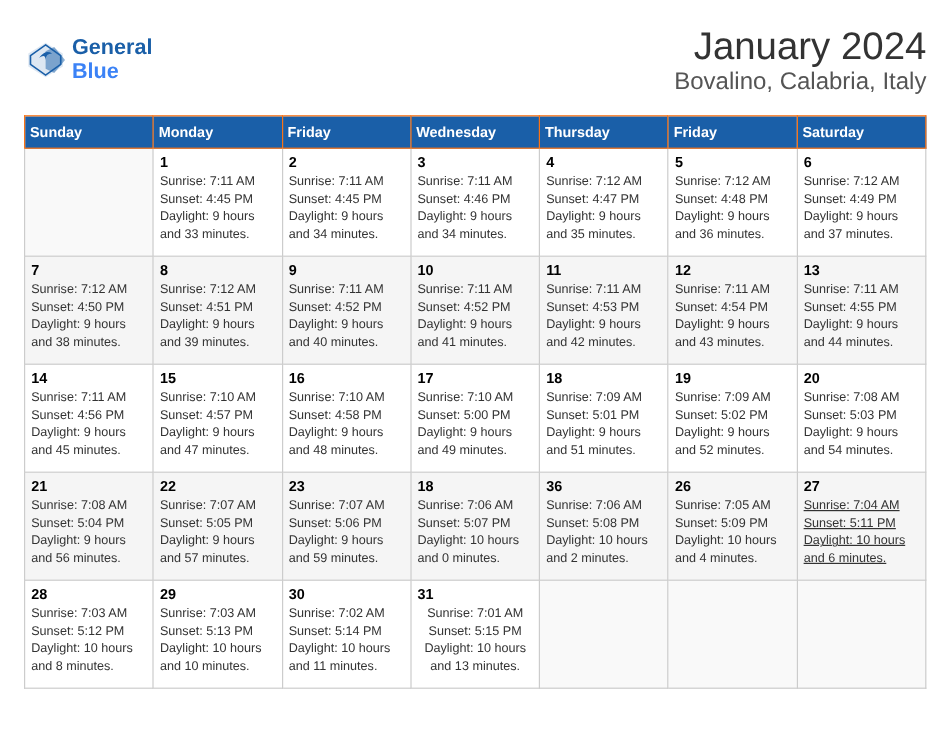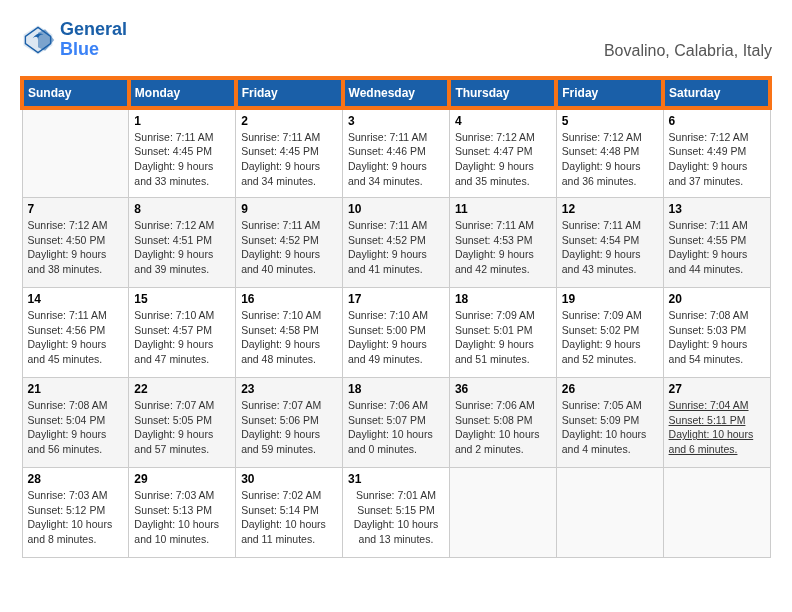--- a/index.html
+++ b/index.html
@@ -6,21 +6,21 @@
     body {
       font-family: Arial, sans-serif;
       background: #fff;
       width: 792px;
       min-height: 612px;
       padding: 20px;
     }
     .header {
       display: flex;
       justify-content: space-between;
-      align-items: flex-end;
+      align-items: center;
       margin-bottom: 16px;
     }
     .logo {
       display: flex;
       align-items: center;
       gap: 4px;
     }
     .logo-text {
       font-size: 18px;
       font-weight: bold;
@@ -36,37 +36,37 @@
     }
     .title-block {
       text-align: right;
     }
     .title-block h1 {
       font-size: 32px;
       font-weight: normal;
       color: #333;
     }
     .title-block h2 {
-      font-size: 16px;
+      font-size: 20px;
       font-weight: normal;
       color: #555;
     }
     table {
       width: 100%;
       border-collapse: collapse;
       font-size: 11px;
     }
     thead tr th {
       background: #1a5fa8;
       color: #fff;
       padding: 6px 4px;
       text-align: left;
       font-size: 12px;
       font-weight: bold;
-      border: 4px solid #f97316;
+      border: 1px solid #f97316;
     }
     tbody tr td {
       border: 1px solid #ccc;
       vertical-align: top;
       padding: 4px 5px;
       width: calc(100% / 7);
       height: 90px;
     }
     tbody tr:nth-child(even) td {
       background: #f5f5f5;
@@ -100,20 +100,21 @@
       <polygon points="20,6 34,16 34,24 20,34 6,24 6,16" fill="none" stroke="#1a5fa8" stroke-width="1.5"></polygon>
 
       <path d="M14,18 Q20,10 26,14 Q20,14 20,20 Q20,14 14,18Z" fill="#1a5fa8"></path>
     </svg>
     <div>
       <div class="logo-text"><span>General</span></div>
       <div class="logo-text"><span style="color:#3b82f6">Blue</span></div>
     </div>
   </div>
   <div class="title-block">
+    <h1>January 2024</h1>
     <h2>Bovalino, Calabria, Italy</h2>
   </div>
 </div>
 
 <table>
   <thead>
     <tr>
     <th>Sunday</th>
         <th>Monday</th>
         <th>Friday</th>

